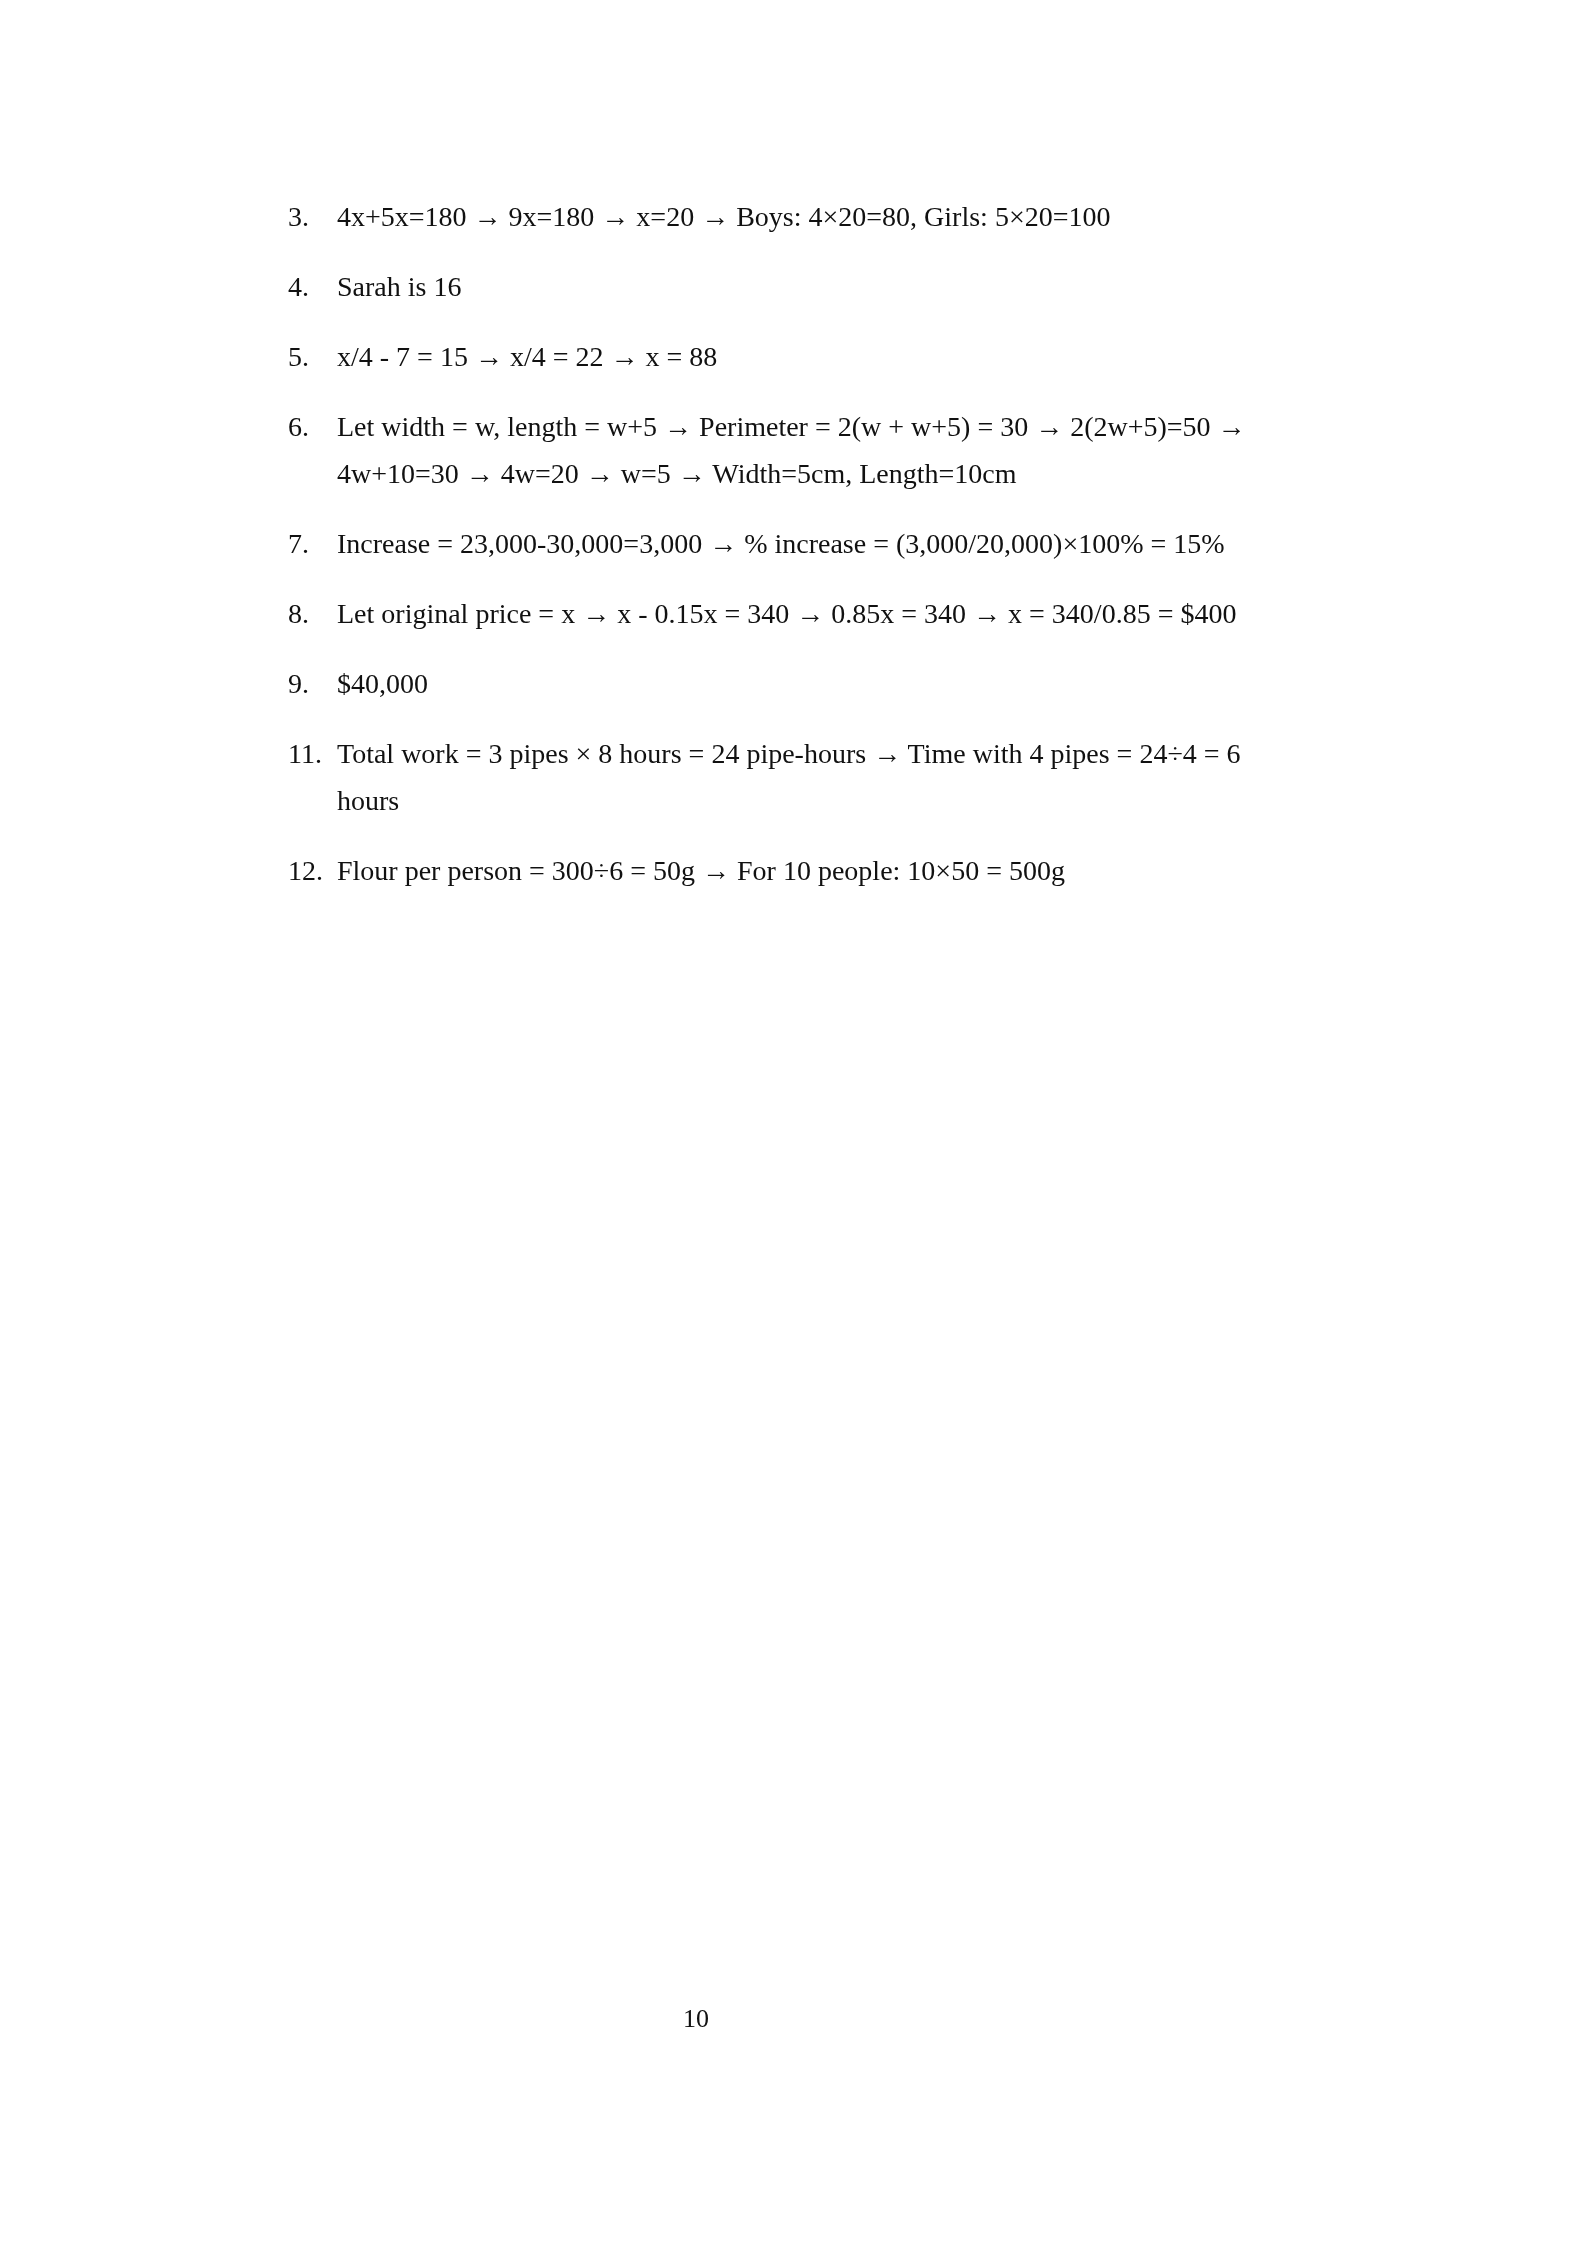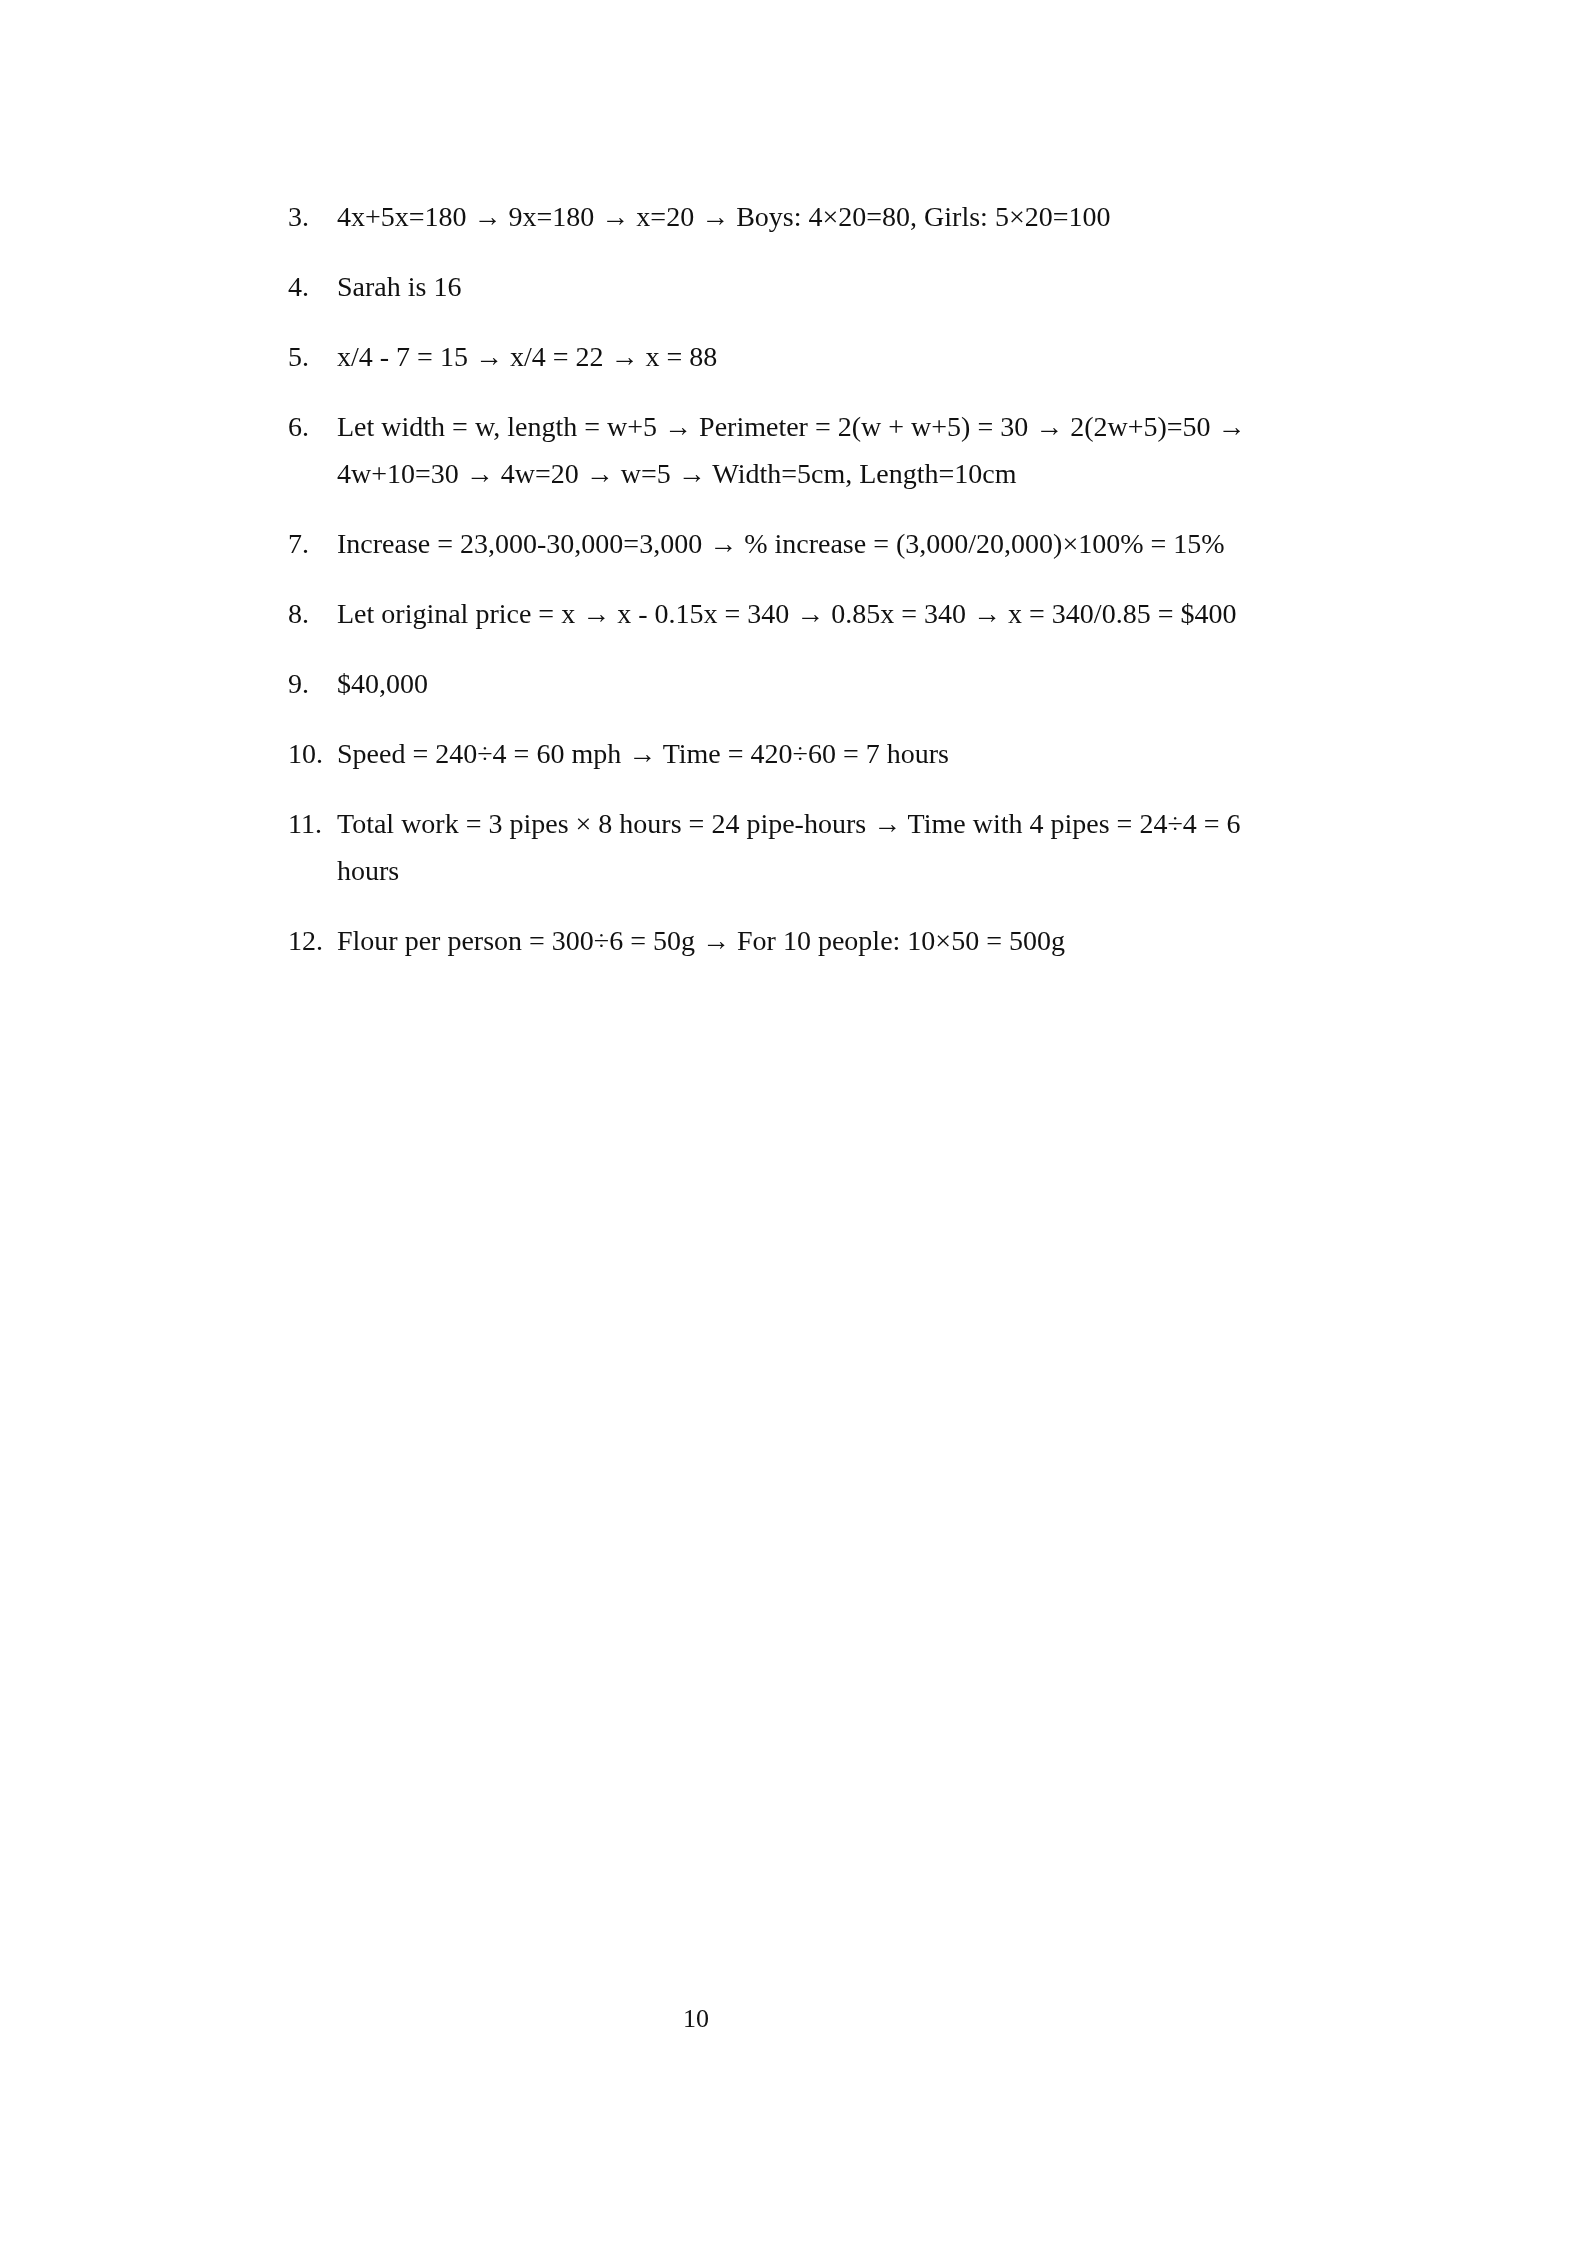--- a/index.html
+++ b/index.html
@@ -111,26 +111,20 @@
       </span>
     </li>
 
     <li class="answer-item">
       <span class="item-number">9.</span>
       <span class="item-body">
         <span class="item-line">$40,000</span>
       </span>
     </li>
 
-    <li class="answer-item">
-      <span class="item-number">10.</span>
-      <span class="item-body">
-        <span class="item-line">Speed = 240÷4 = 60 mph → Time = 420÷60 = 7 hours</span>
-      </span>
-    </li>
 
     <li class="answer-item">
       <span class="item-number">11.</span>
       <span class="item-body">
         <span class="item-line">Total work = 3 pipes × 8 hours = 24 pipe-hours → Time with 4 pipes = 24÷4 = 6</span>
         <span class="item-line">hours</span>
       </span>
     </li>
 
     <li class="answer-item">

